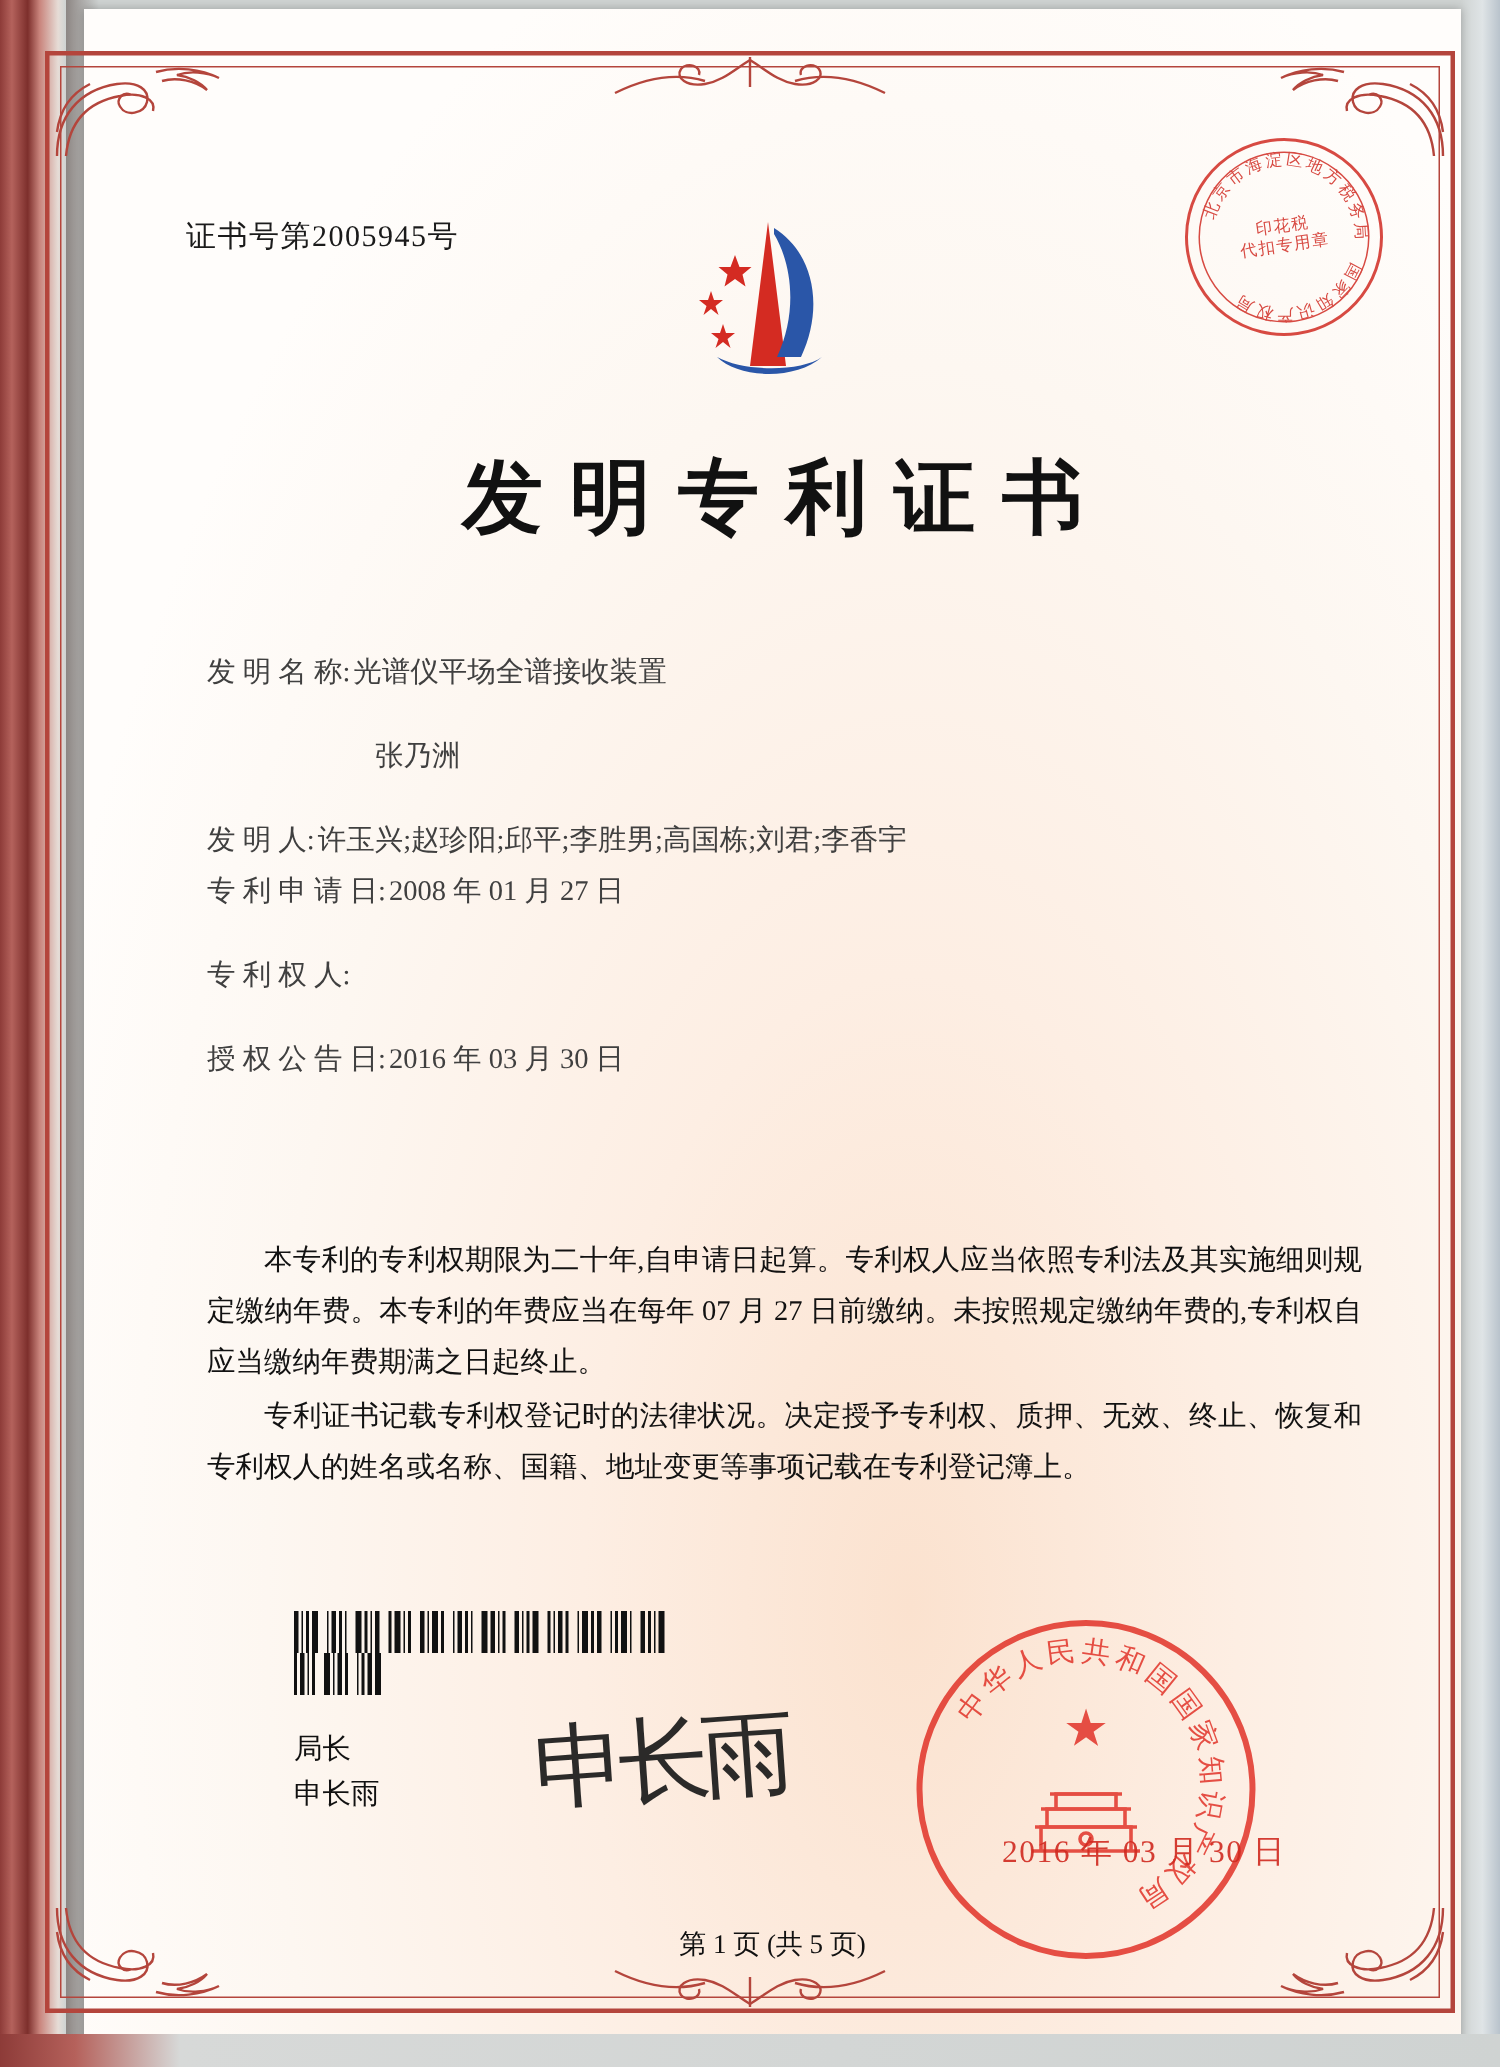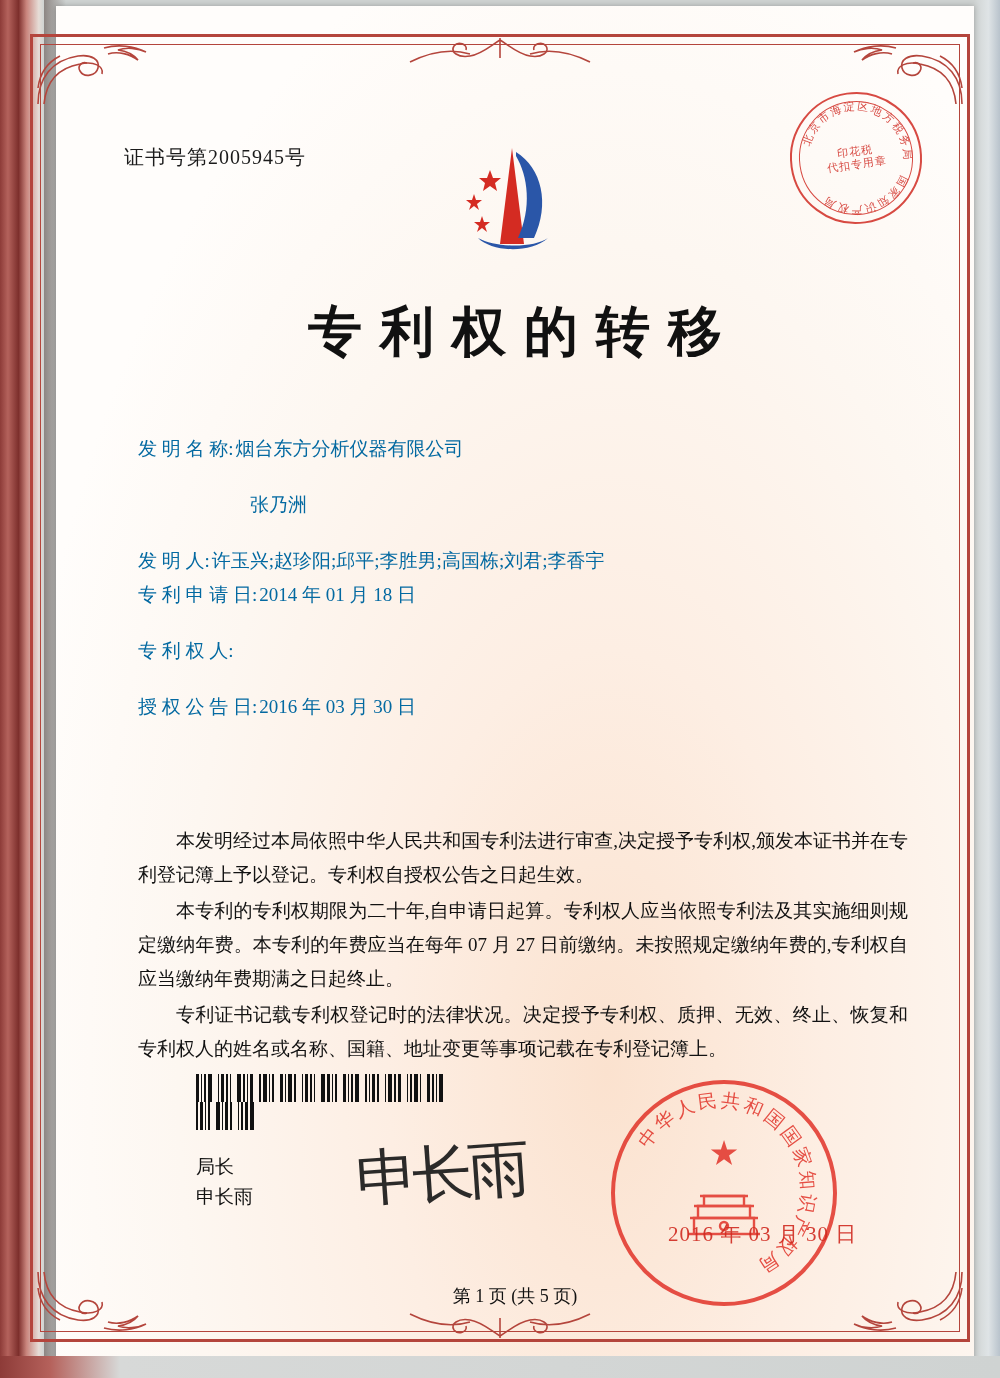--- a/index.html
+++ b/index.html
@@ -72,21 +72,21 @@
   }
   .seal-tax .mid{font-size:11px;line-height:13px;text-align:center;letter-spacing:1px;}
 
   .title{
     position:absolute;left:0;right:0;top:262px;text-align:center;
     font-size:54px;letter-spacing:18px;color:#111;font-weight:bold;
     font-family:"DejaVu Serif","Liberation Serif",serif;
     text-indent:18px;
   }
 
-  .fields{position:absolute;left:82px;top:400px;right:60px;font-size:19px;color:#0369a1;}
+  .fields{position:absolute;left:82px;top:400px;right:60px;font-size:19px;color:#404040;}
   .row{display:flex;align-items:flex-start;margin-bottom:26px;line-height:30px;}
   .lbl{white-space:nowrap;}
   .val{margin-left:2px;}
   .cont-pad{padding-left:112px;}
 
   .para{
     position:absolute;left:82px;right:66px;top:790px;font-size:19px;line-height:34px;color:#121212;
     text-align:justify;
   }
   .para p{margin:0 0 2px 0;text-indent:38px;}
@@ -214,49 +214,48 @@
         <text font-size="11" fill="#d2322a" font-family="Liberation Serif, serif" letter-spacing="2">
           <textPath href="#ringpath" startOffset="6%">北京市海淀区地方税务局　国家知识产权局</textPath>
         </text>
       </svg>
       <div class="inner">
         <div class="mid">印花税</div>
         <div class="mid">代扣专用章</div>
       </div>
     </div>
 
-    <div class="title">专利权的转移</div>
+    <div class="title">发明专利证书</div>
 
     <div class="fields">
       <div class="row">
         <span class="lbl">发  明  名  称:</span>
-        <span class="val">烟台东方分析仪器有限公司</span>
+        <span class="val">光谱仪平场全谱接收装置</span>
       </div>
       <div class="row">
         <span class="cont-pad">张乃洲</span>
       </div>
       <div class="row" style="margin-bottom:4px;">
         <span class="lbl">发      明      人:</span>
         <span class="val">许玉兴;赵珍阳;邱平;李胜男;高国栋;刘君;李香宇</span>
       </div>
       <div class="row">
         <span class="lbl">专 利 申 请 日:</span>
-        <span class="val">2014 年 01 月 18 日</span>
+        <span class="val">2008 年 01 月 27 日</span>
       </div>
       <div class="row">
         <span class="lbl">专  利  权  人:</span>
       </div>
       <div class="row">
         <span class="lbl">授 权 公 告 日:</span>
         <span class="val">2016 年 03 月 30 日</span>
       </div>
     </div>
 
     <div class="para">
-      <p>本发明经过本局依照中华人民共和国专利法进行审查,决定授予专利权,颁发本证书并在专利登记簿上予以登记。专利权自授权公告之日起生效。</p>
       <p>本专利的专利权期限为二十年,自申请日起算。专利权人应当依照专利法及其实施细则规定缴纳年费。本专利的年费应当在每年 07 月 27 日前缴纳。未按照规定缴纳年费的,专利权自应当缴纳年费期满之日起终止。</p>
       <p>专利证书记载专利权登记时的法律状况。决定授予专利权、质押、无效、终止、恢复和专利权人的姓名或名称、国籍、地址变更等事项记载在专利登记簿上。</p>
     </div>
 
     <div class="barcode">
       <span style="width:3px"></span><span style="width:1px"></span><span style="width:2px"></span><span style="width:4px"></span>
       <span style="width:1px"></span><span style="width:3px"></span><span style="width:2px"></span><span style="width:1px"></span>
       <span style="width:4px"></span><span style="width:2px"></span><span style="width:1px"></span><span style="width:3px"></span>
       <span style="width:2px"></span><span style="width:4px"></span><span style="width:1px"></span><span style="width:2px"></span>
       <span style="width:3px"></span><span style="width:1px"></span><span style="width:4px"></span><span style="width:2px"></span>

